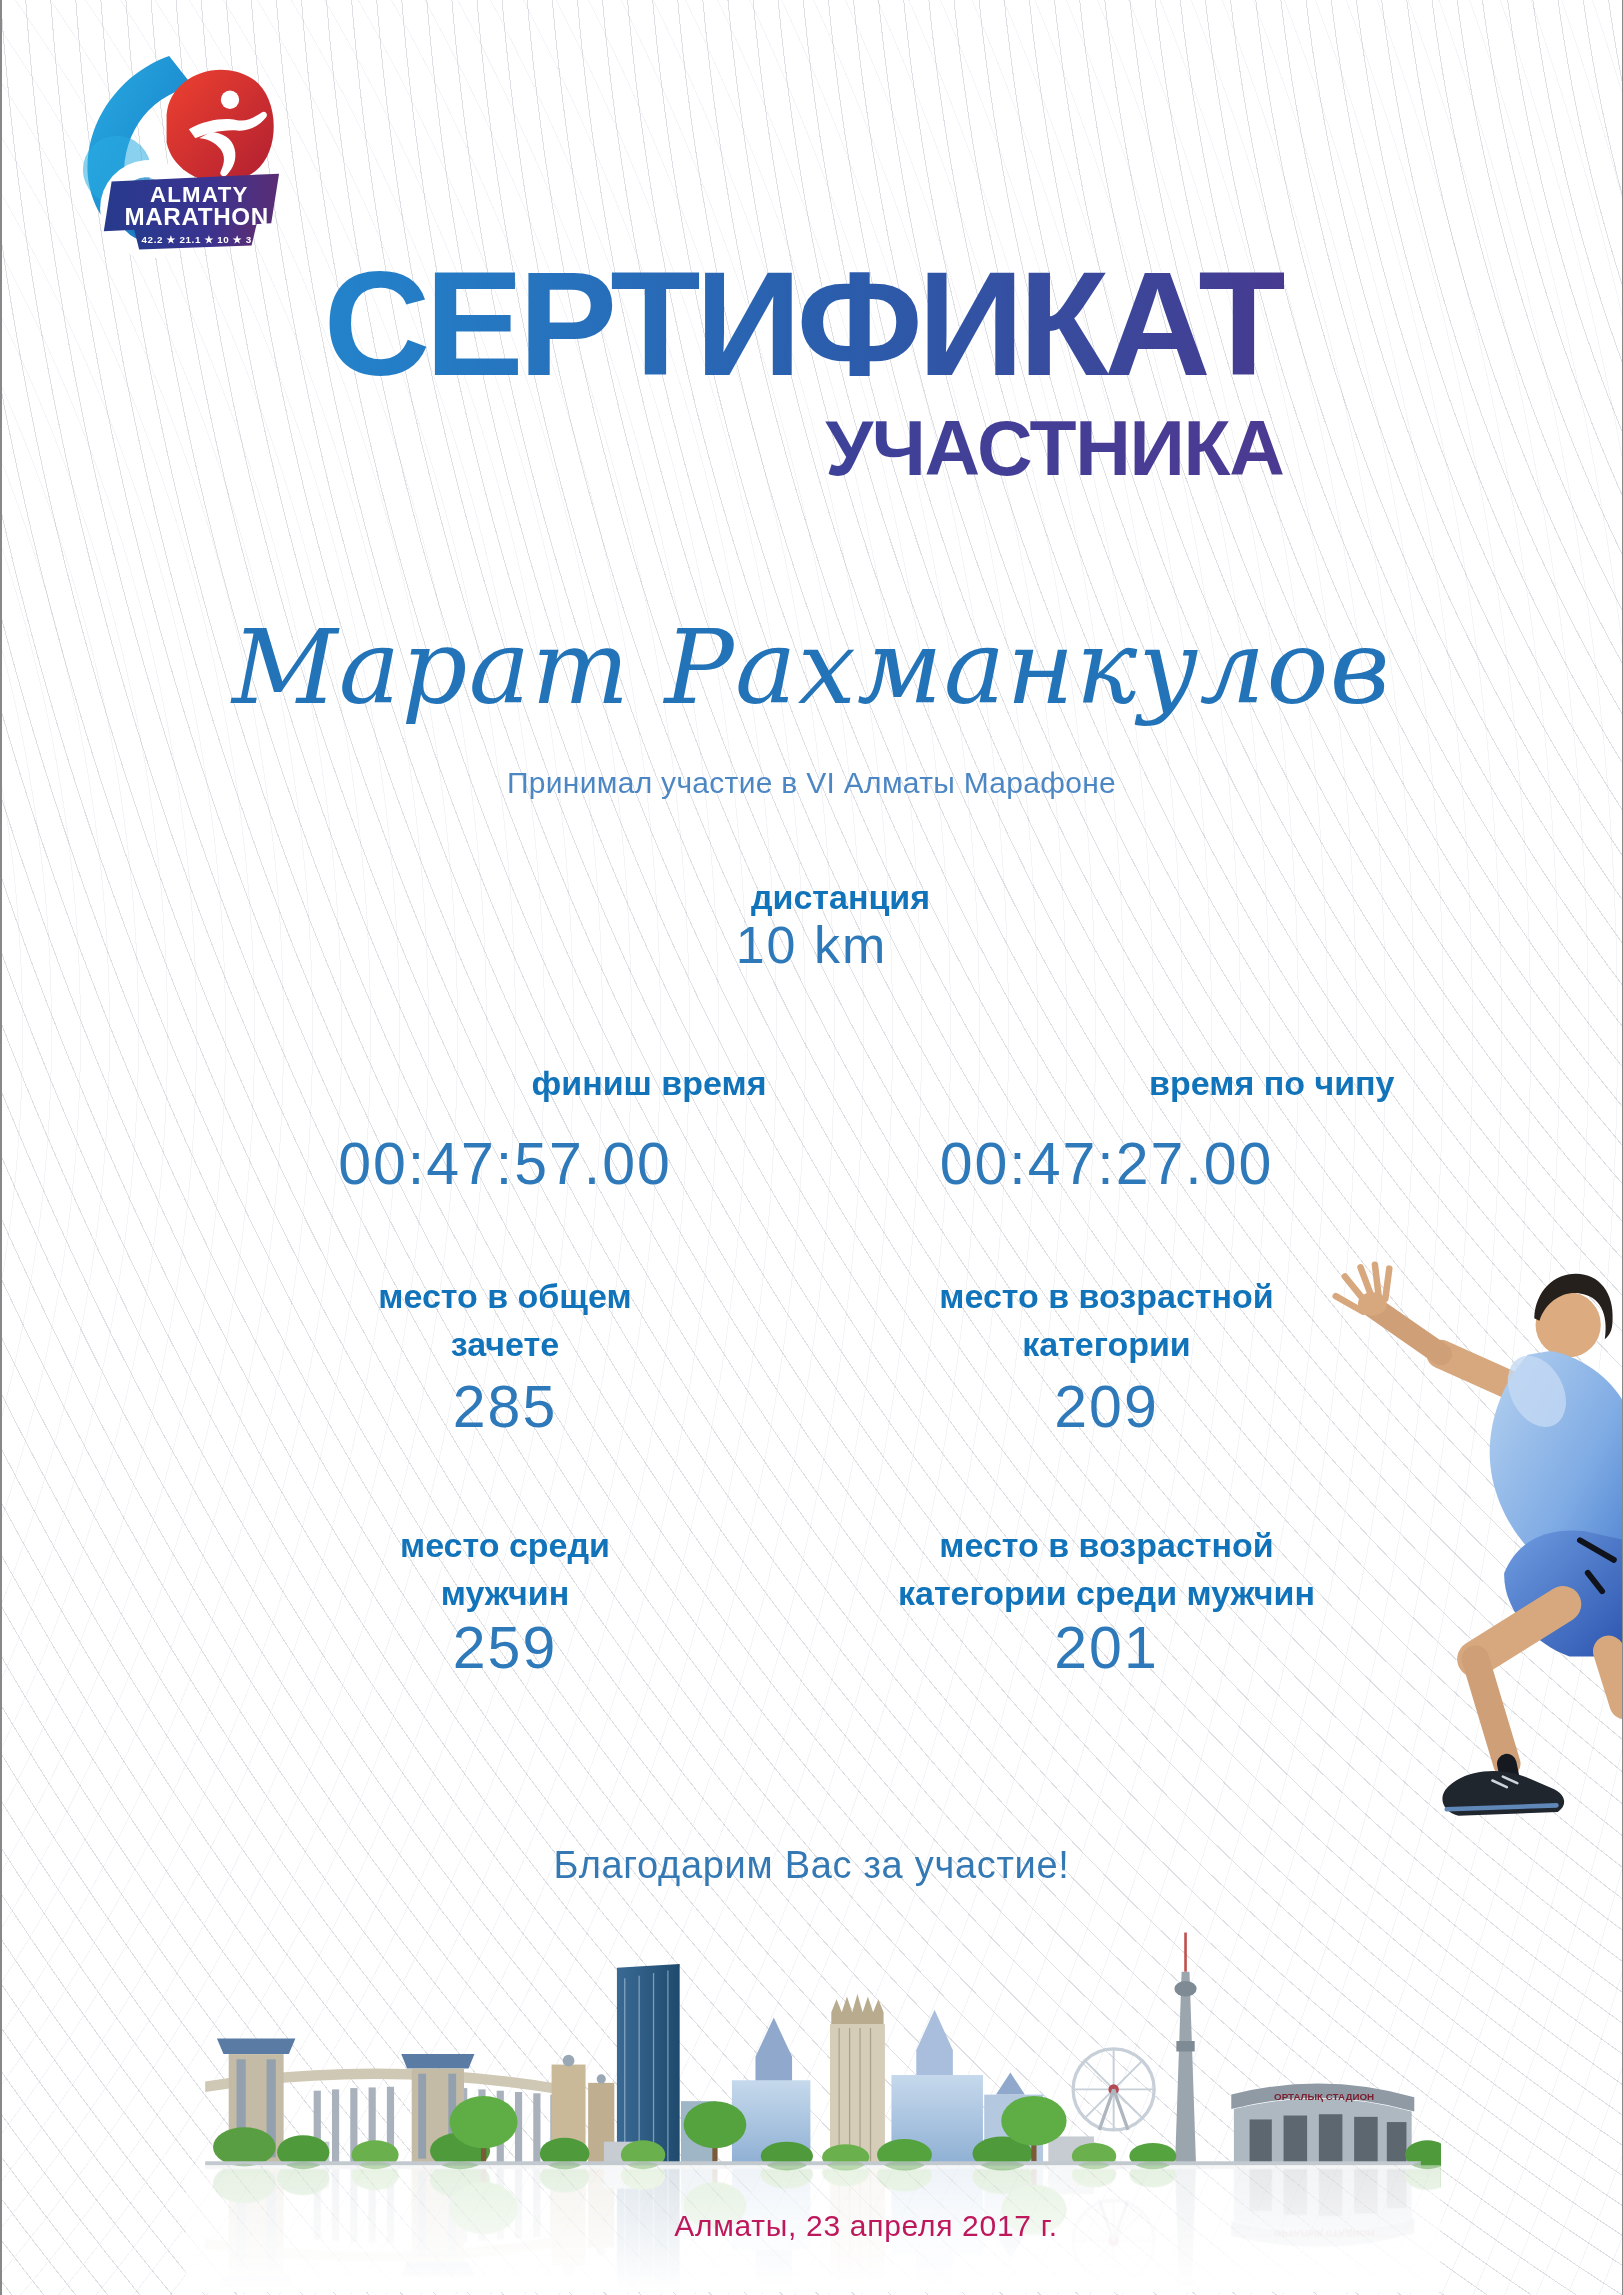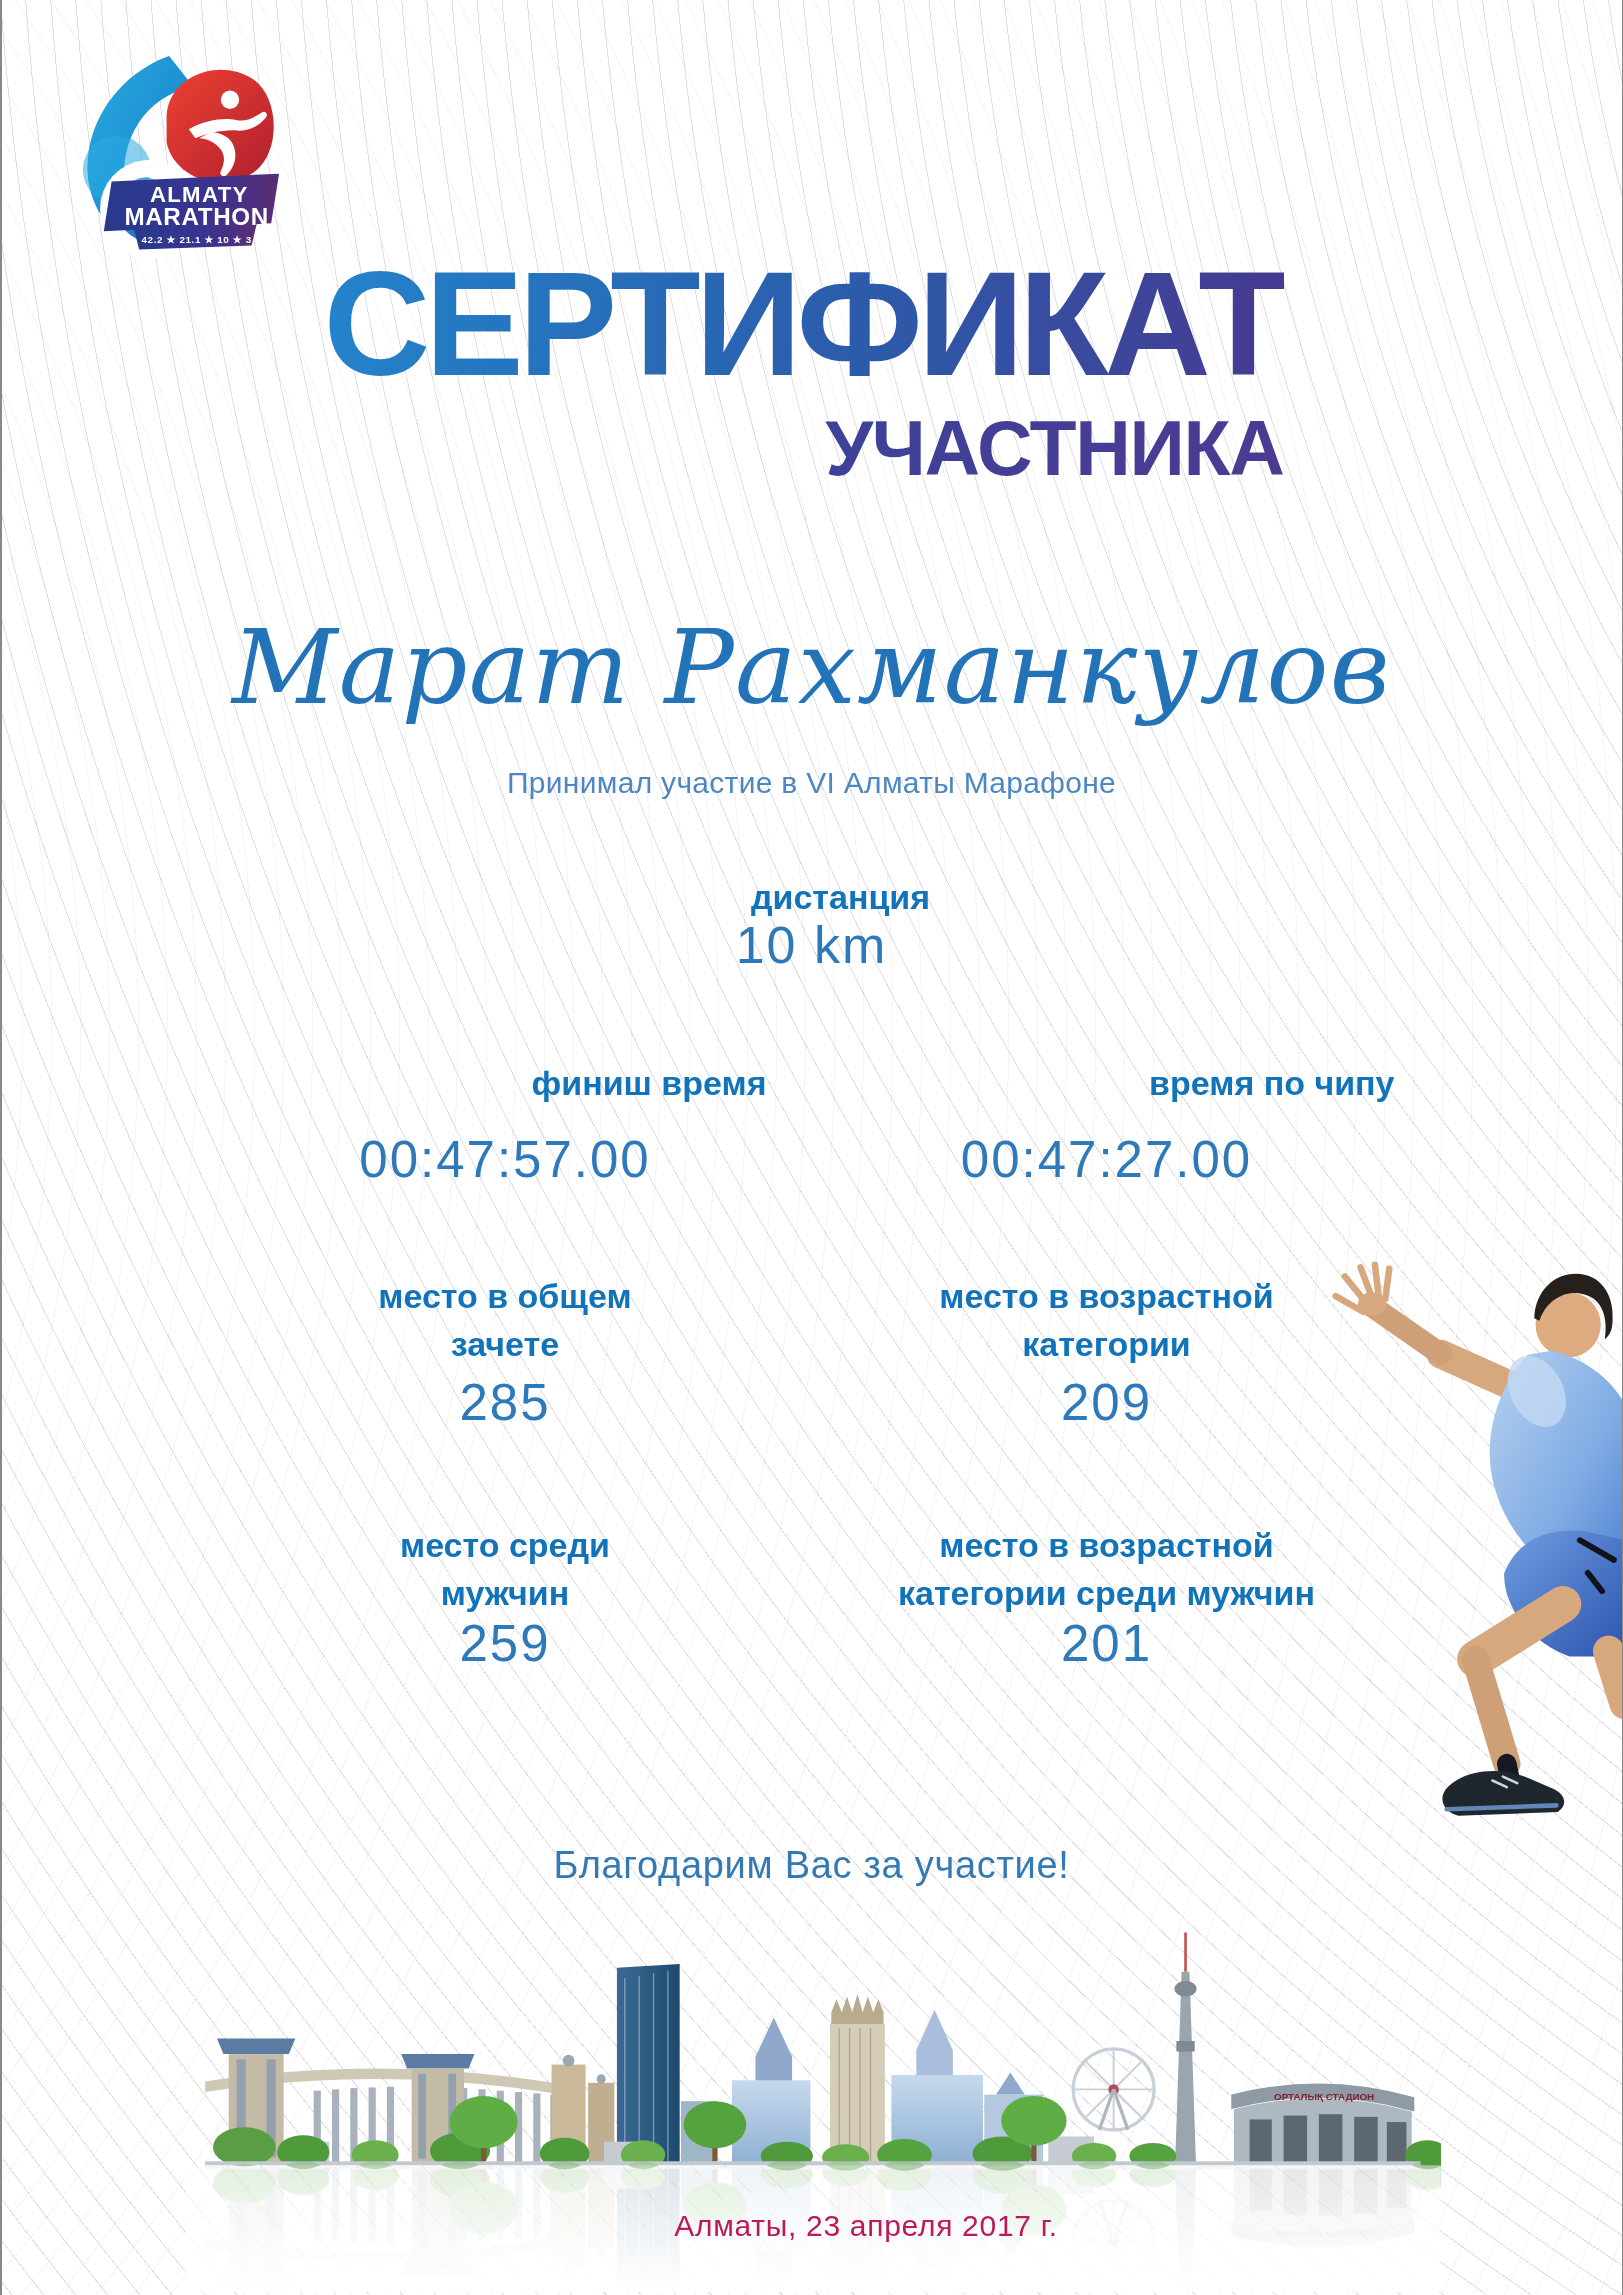--- a/index.html
+++ b/index.html
@@ -38,21 +38,21 @@
     font-size:103px;color:#2273b8;letter-spacing:1.3px;line-height:1.1;
   }
   .participation-line{
     left:0;top:766px;width:100%;text-align:center;z-index:2;
     font-size:30px;color:#4d87c3;letter-spacing:0.3px;
   }
   .stat-label{
     font-size:34px;font-weight:bold;color:#1173b9;line-height:1.42;text-align:center;z-index:2;
   }
   .stat-value{
-    font-size:51px;font-weight:normal;color:#2e79b9;letter-spacing:2px;text-align:center;z-index:2;
+    font-size:59px;font-weight:normal;color:#2e79b9;letter-spacing:2px;text-align:center;z-index:2;
   }
   .dist-label{left:0;top:873px;width:100%;padding-left:29px;}
   .dist-value{left:0;top:915px;width:100%;font-size:52px;}
   .col-l{left:242px;width:523px;}
   .col-r{left:817px;width:576px;}
   .r1l{top:1059px;text-align:right;} .r1v{top:1130px;}
   .r2l{top:1272px;} .r2v{top:1373px;}
   .r3l{top:1521px;} .r3v{top:1614px;}
   .lw380{max-width:249px;margin:0 auto;}
   .lw460{max-width:301px;margin:0 auto;}

